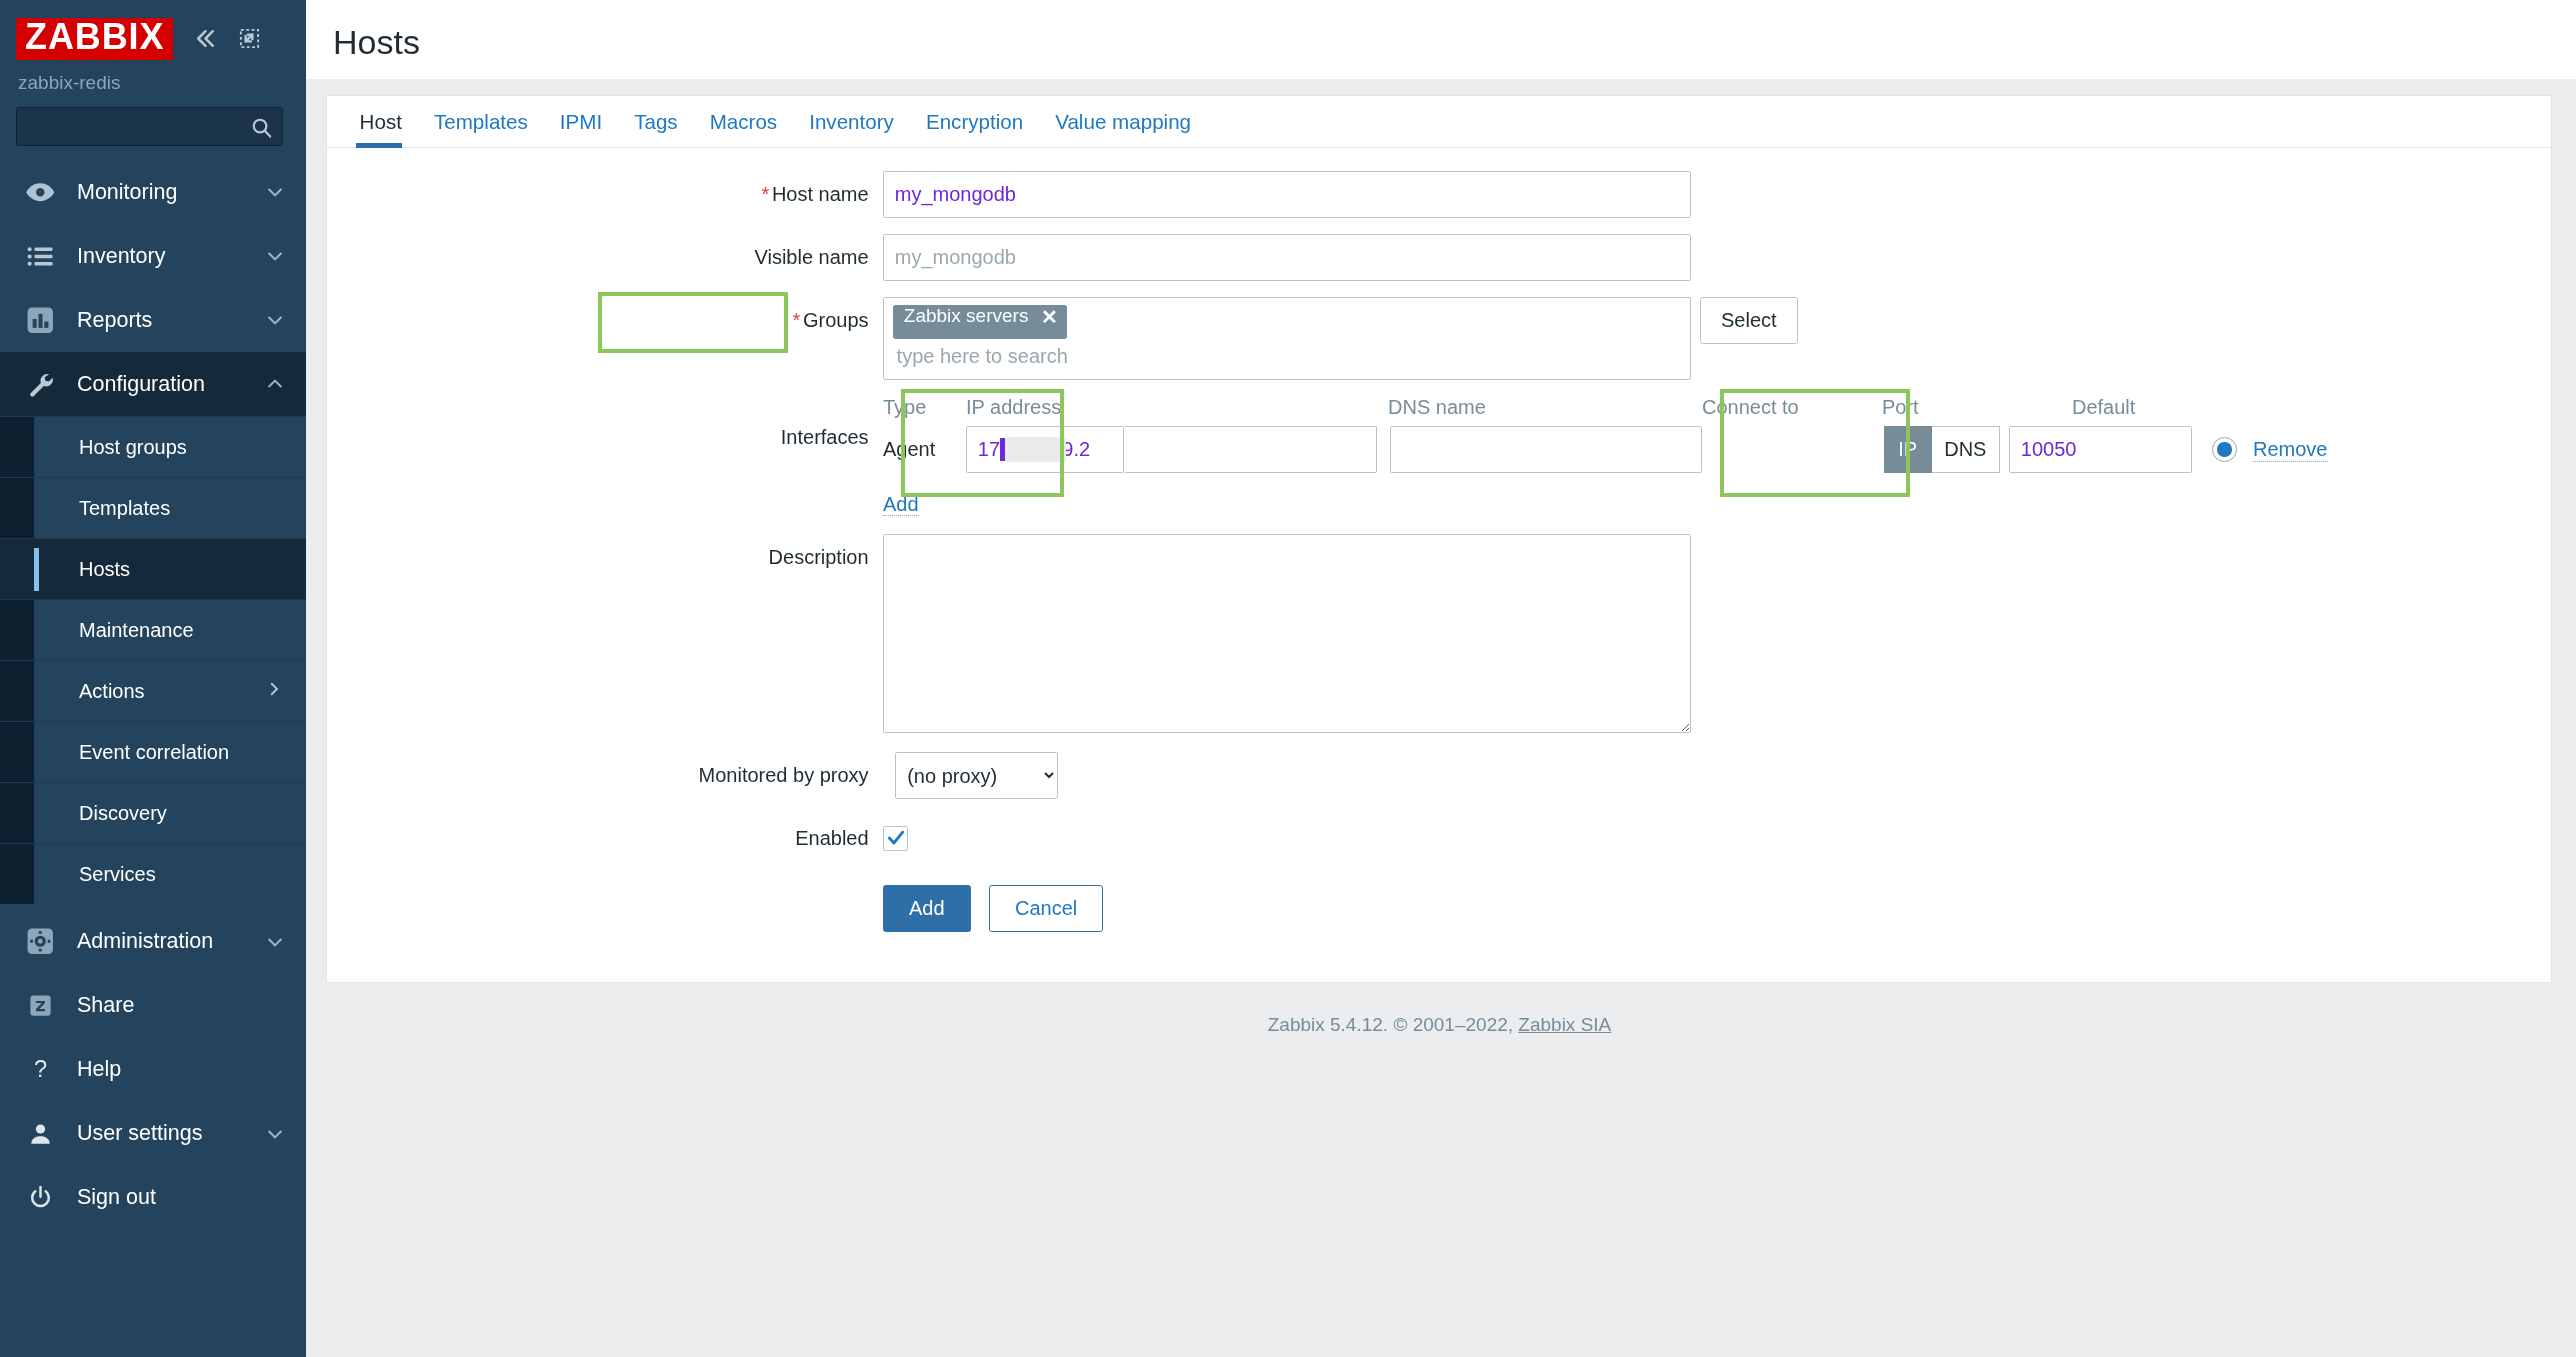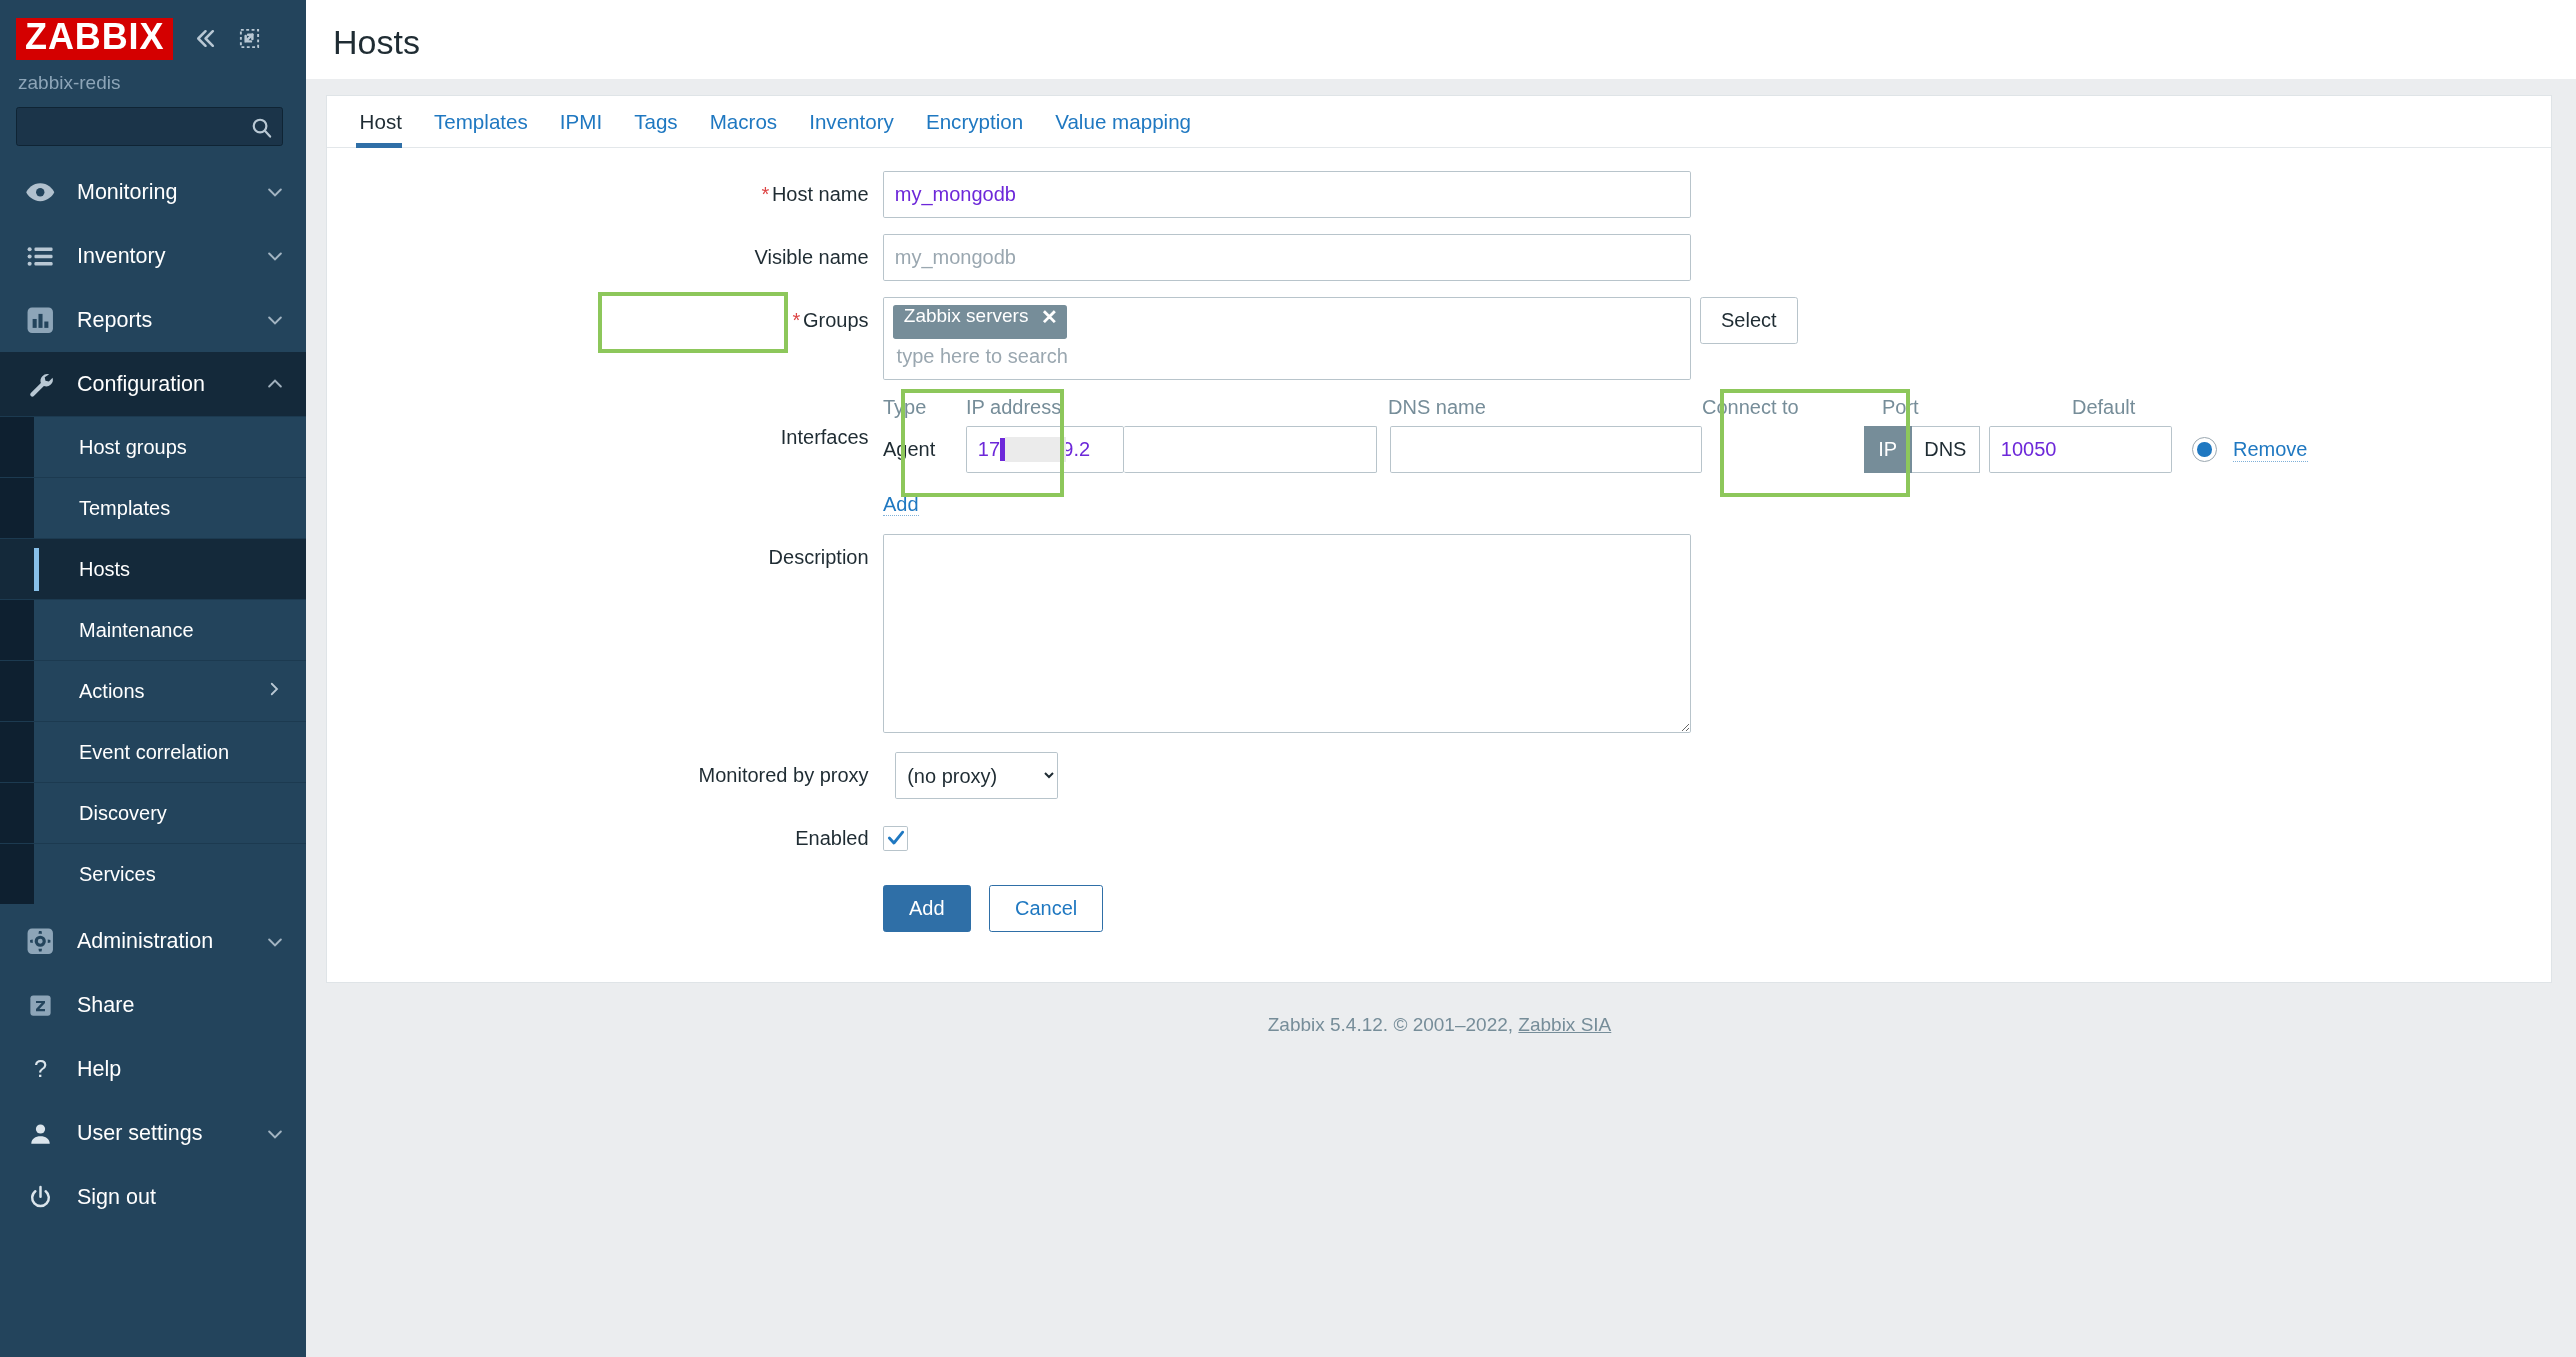--- a/index.html
+++ b/index.html
@@ -180,21 +180,21 @@
   input.ip   { width: 158px; }
   input.ipx  { width: 253px; border-left: none; }
   input.dns  { width: 312px; }
   input.port { width: 183px; }
   .toggle { display: flex; margin-right: 9px; }
   .tg {
     height: 47px; min-width: 48px; padding: 0 12.6px;
     display: flex; align-items: center; justify-content: center;
     font-size: 20px; border: 0.9px solid #b8c4cb; cursor: pointer;
   }
-  .tg.on { background: #768d99; color: #fff; border-color: #768d99; }
+  .tg.on { background: #768d99; color: #fff; border-color: #768d99; margin-left: 20px; }
   .tg.off { background: #fff; color: #1f2c33; border-left: none; }
   .radio {
     width: 25px; height: 25px; border-radius: 50%;
     border: 1.8px solid #9aa7b0; background: #fff;
     display: inline-flex; align-items: center; justify-content: center;
     margin-right: 16px; cursor: pointer;
   }
   .radio i { width: 14.4px; height: 14.4px; border-radius: 50%; background: #1f78c1; display: block; }
   .lnk {
     color: #1f78c1; font-size: 20px; cursor: pointer;

